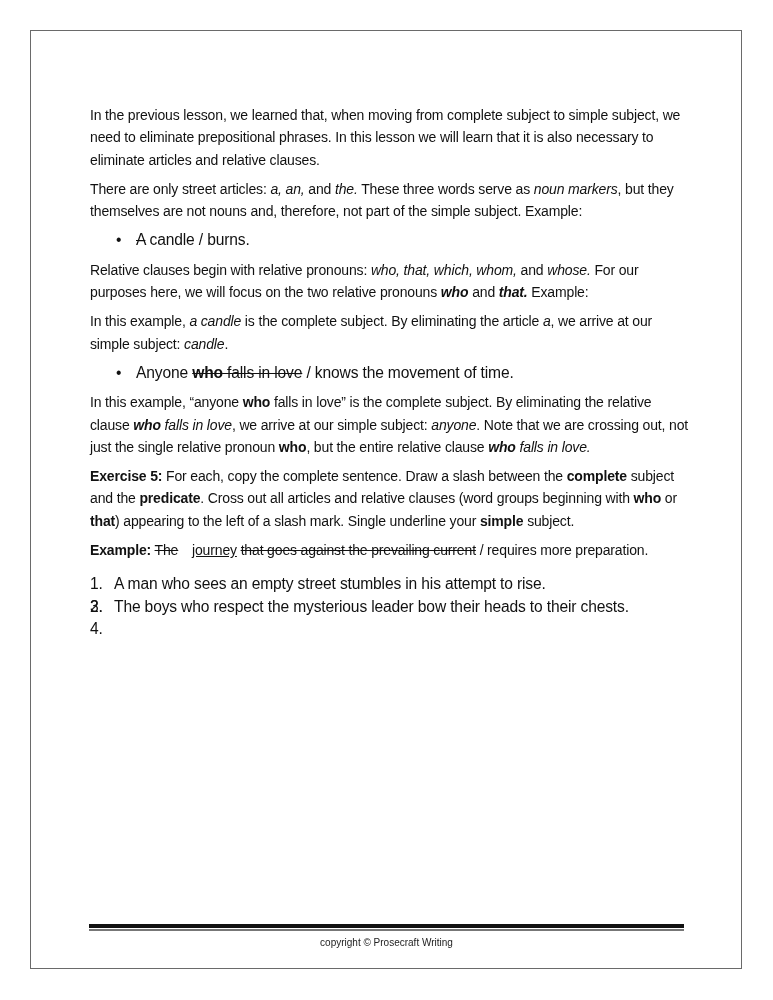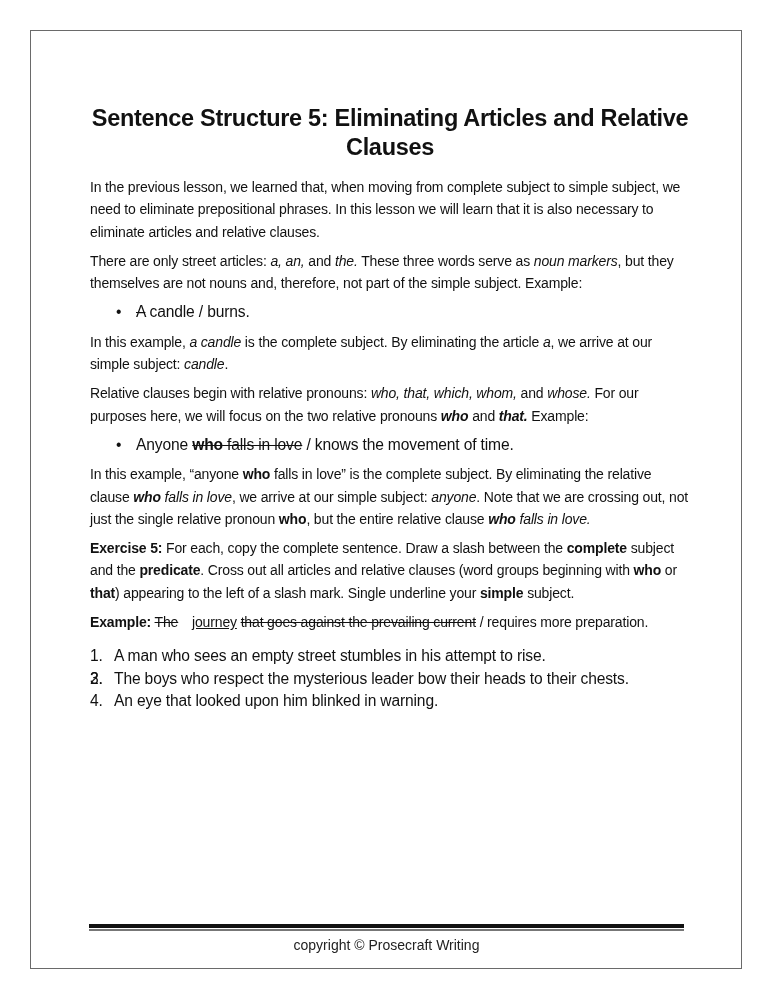--- a/index.html
+++ b/index.html
@@ -11,55 +11,54 @@
   ul{list-style:none;margin:0 0 7px 0;padding:0;}
   ul li{font-size:15.6px;line-height:22.3px;position:relative;padding-left:46px;letter-spacing:-0.15px;}
   ul li .bullet{position:absolute;left:26px;top:0;}
   ol{list-style:none;margin:12px 0 0 0;padding:0;}
   ol li{font-size:15.6px;line-height:22.5px;position:relative;padding-left:24px;letter-spacing:-0.15px;}
   ol li .num{position:absolute;left:0;top:0;}
   .s{text-decoration:line-through;}
   .u{text-decoration:underline;padding-left:10px;}
   .rule1{position:absolute;left:89px;top:924px;width:595px;height:4px;background:#111;}
   .rule2{position:absolute;left:89px;top:929px;width:595px;height:1.5px;background:#777;}
-  .footer{position:absolute;left:0;width:773px;top:937px;text-align:center;font-family:"Liberation Sans",sans-serif;font-size:14px;color:#222;}
+  .footer{position:absolute;left:0;width:773px;top:937px;text-align:center;font-family:"Liberation Sans",sans-serif;font-size:10px;color:#222;}
 </style>
 </head>
 <body>
 
 <div class="frame"></div>
 
 <div class="content">
-  <h1>Sentence Structure 5: Eliminating Articles and Relative Clauses</h1>
 
   <p>In the previous lesson, we learned that, when moving from complete subject to simple subject, we need to eliminate prepositional phrases. In this lesson we will learn that it is also necessary to eliminate articles and relative clauses.</p>
 
   <p><span>There are only street articles: </span><i>a, an,</i><span> and </span><i>the.</i><span> These three words serve as </span><i>noun markers</i><span>, but they themselves are not nouns and, therefore, not part of the simple subject. Example:</span></p>
 
   <ul>
     <li><span class="bullet">•</span><span class="s">A</span><span> candle / burns.</span></li>
   </ul>
 
+  <p><span>Relative clauses begin with relative pronouns: </span><i>who, that, which, whom,</i><span> and </span><i>whose.</i><span> For our purposes here, we will focus on the two relative pronouns </span><b><i>who</i></b><span> and </span><b><i>that.</i></b><span> Example:</span></p>
+
   <p><span>In this example, </span><i>a candle</i><span> is the complete subject. By eliminating the article </span><i>a</i><span>, we arrive at our simple subject: </span><i>candle</i><span>.</span></p>
-
-  <p><span>Relative clauses begin with relative pronouns: </span><i>who, that, which, whom,</i><span> and </span><i>whose.</i><span> For our purposes here, we will focus on the two relative pronouns </span><b><i>who</i></b><span> and </span><b><i>that.</i></b><span> Example:</span></p>
 
   <ul>
     <li><span class="bullet">•</span><span>Anyone </span><b class="s">who</b><span class="s"> falls in love</span><span> / knows the movement of time.</span></li>
   </ul>
 
   <p><span>In this example, “anyone </span><b>who</b><span> falls in love” is the complete subject. By eliminating the relative clause </span><b><i>who</i></b><i> falls in love</i><span>, we arrive at our simple subject: </span><i>anyone</i><span>. Note that we are crossing out, not just the single relative pronoun </span><b>who</b><span>, but the entire relative clause </span><b><i>who</i></b><i> falls in love.</i></p>
 
   <p><b>Exercise 5:</b><span> For each, copy the complete sentence. Draw a slash between the </span><b>complete</b><span> subject and the </span><b>predicate</b><span>. Cross out all articles and relative clauses (word groups beginning with </span><b>who</b><span> or </span><b>that</b><span>) appearing to the left of a slash mark. Single underline your </span><b>simple</b><span> subject.</span></p>
 
   <p><b>Example:</b> <span class="s">The</span> <span class="u">journey</span> <span class="s">that goes against the prevailing current</span><span> / requires more preparation.</span></p>
 
   <ol>
     <li><span class="num">1.</span><span>A man who sees an empty street stumbles in his attempt to rise.</span></li>
     <li><span class="num">2.</span></li>
     <li><span class="num">3.</span><span>The boys who respect the mysterious leader bow their heads to their chests.</span></li>
-    <li><span class="num">4.</span><span>An eye that looked upon him blinked in warning.</span></li>
+    <li><span class="num">4.</span></li>
   </ol>
 </div>
 
 <div class="rule1"></div>
 <div class="rule2"></div>
 <div class="footer">copyright © Prosecraft Writing</div>
 
 </body></html>

